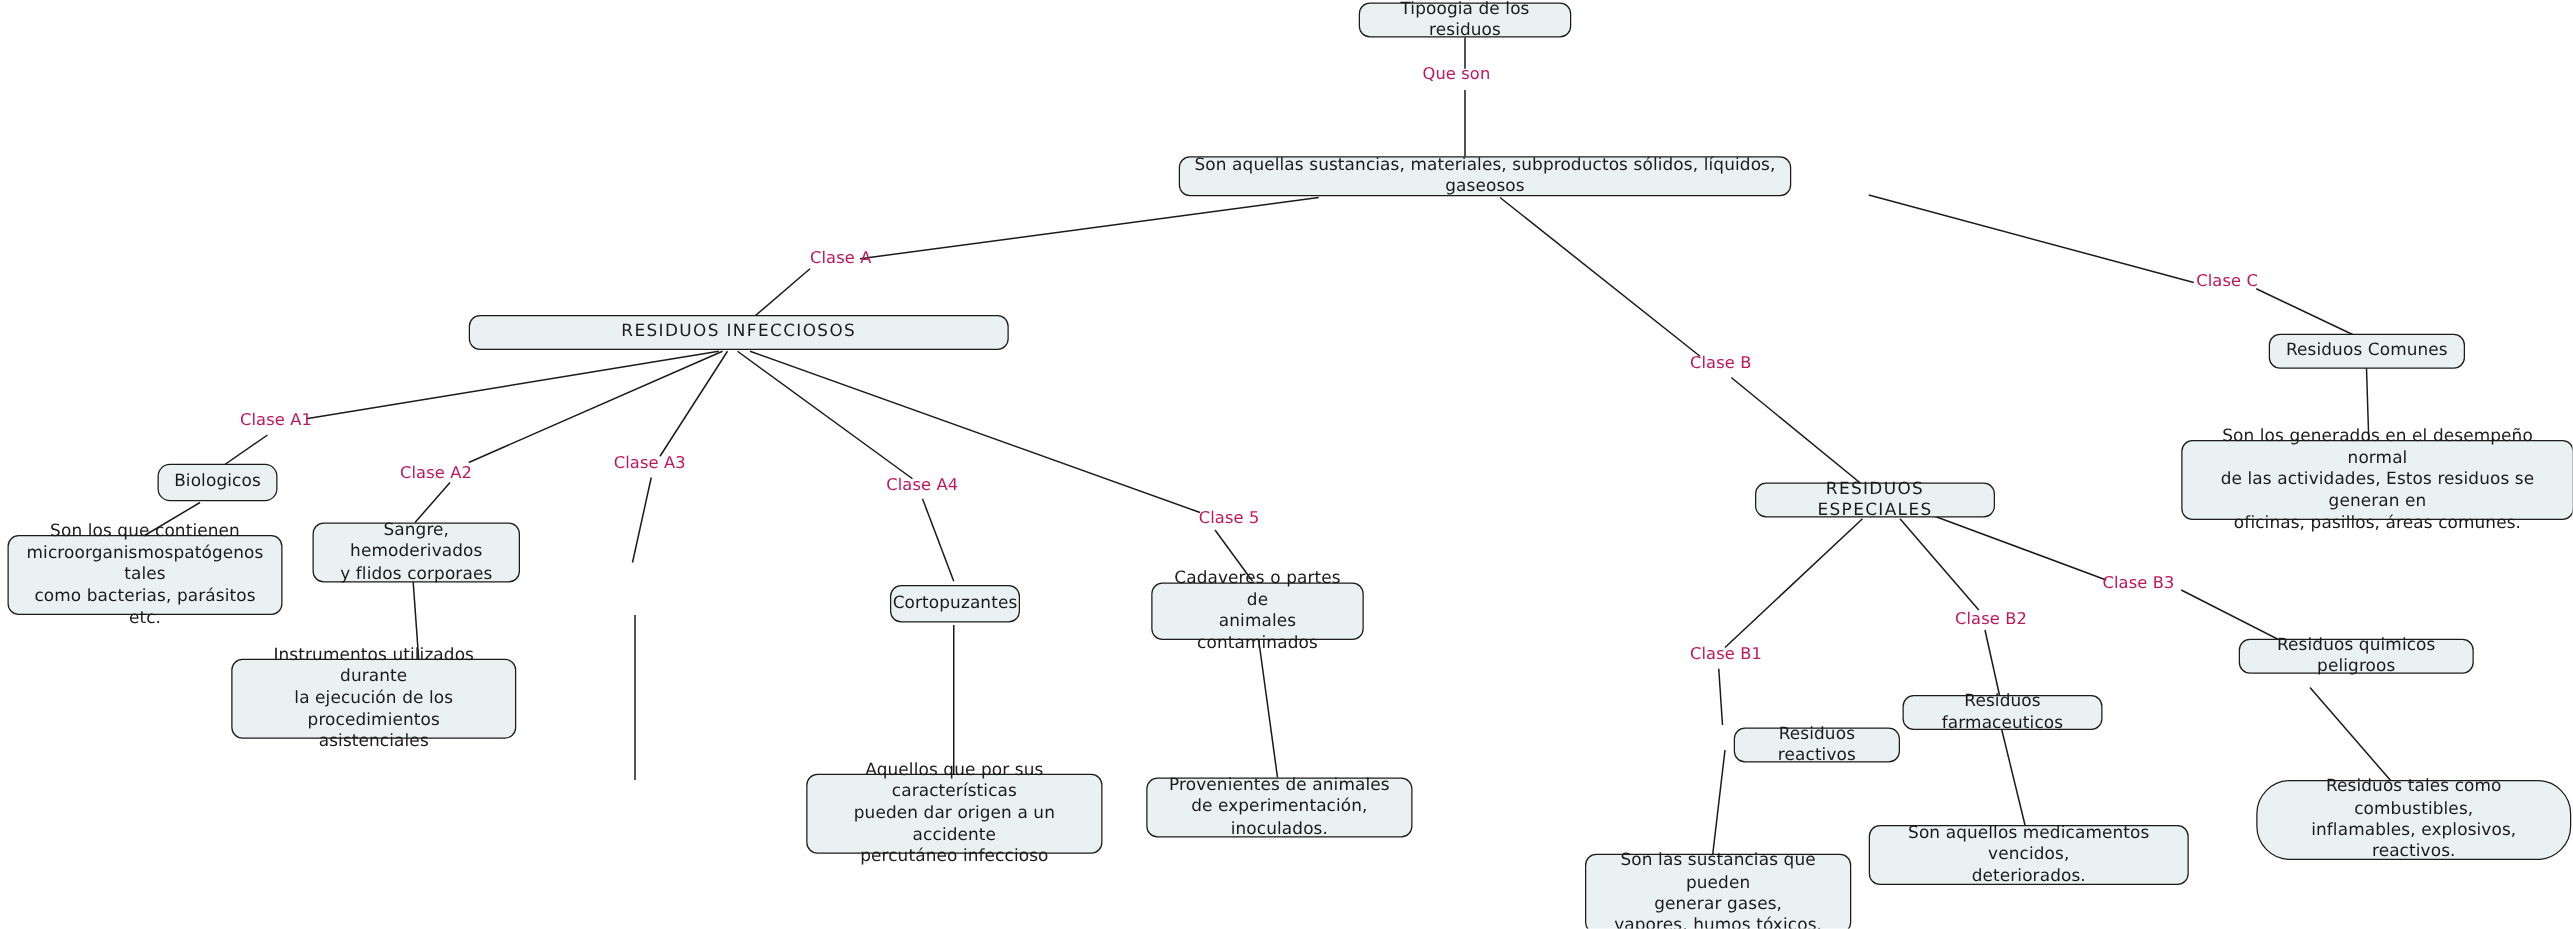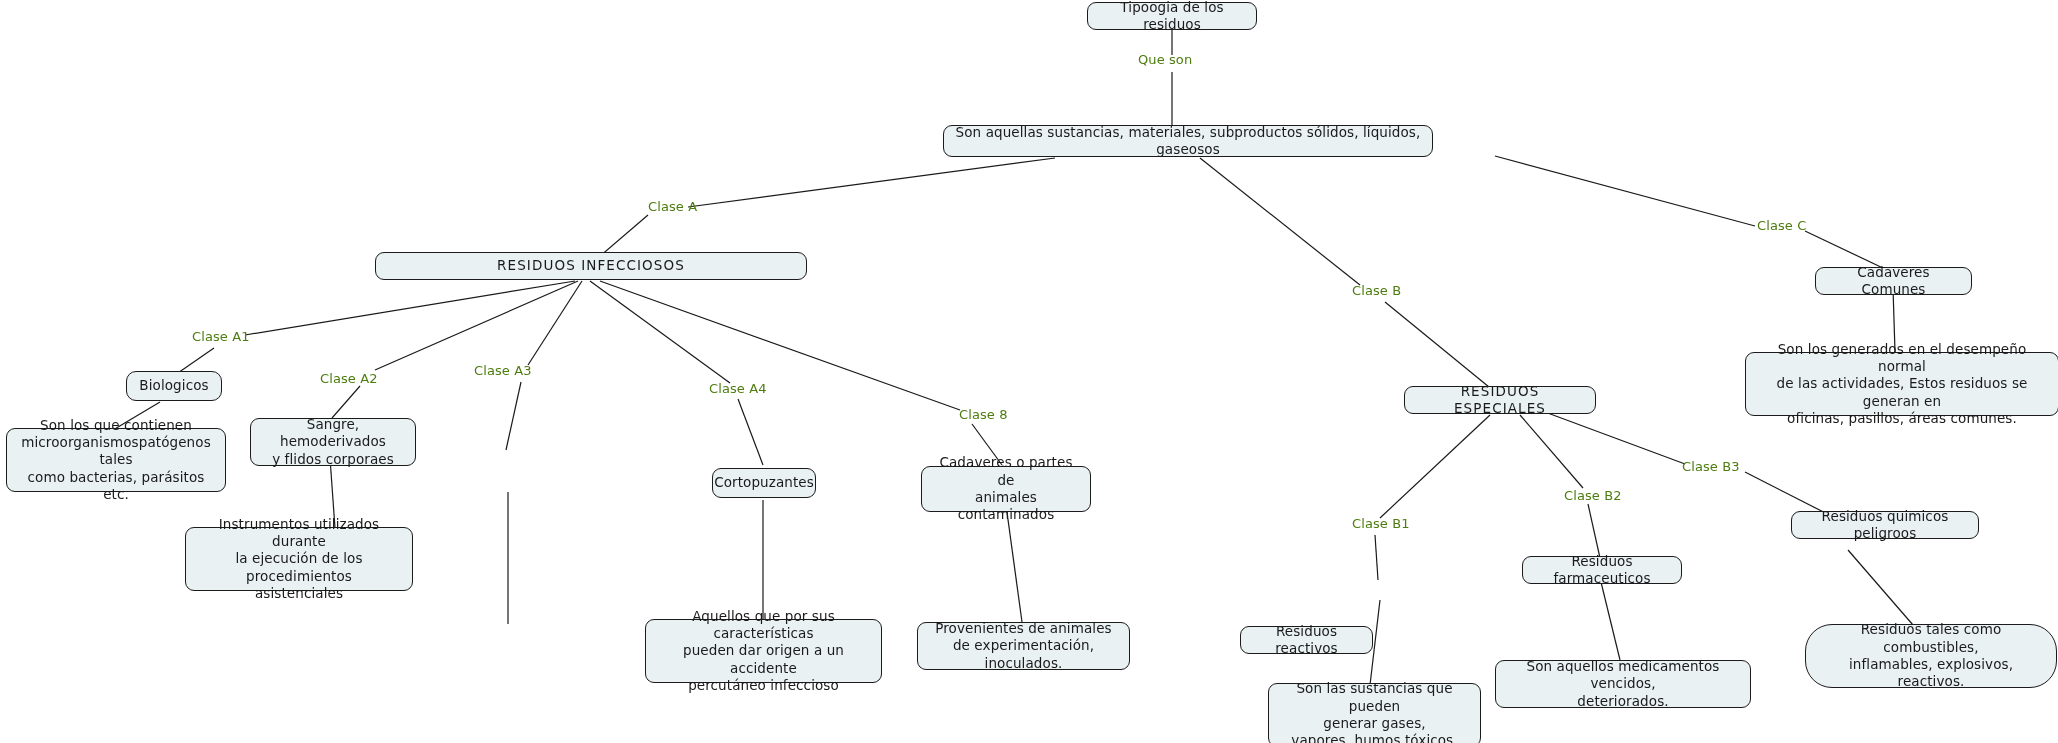--- a/index.html
+++ b/index.html
@@ -40,21 +40,21 @@
     padding: 3px 9px;
     white-space: pre-line;
     letter-spacing: .1px;
   }
   .node.wide-title {
     letter-spacing: 1.1px;
     font-size: 13.5px;
   }
   .link-label {
     position: absolute;
-    color: #4d7c0f;
+    color: #be185d;
     font-size: 13px;
     white-space: nowrap;
     background: transparent;
     letter-spacing: .1px;
   }
 </style>
 </head>
 <body>
 
 <div id="canvas">
@@ -151,60 +151,60 @@
 percutáneo infeccioso</div>
 
   <div class="node" style="left:917px; top:622px; width:213px; height:48px;">Provenientes de animales
 de experimentación, inoculados.</div>
 
   <div class="node" style="left:921px; top:466px; width:170px; height:46px;">Cadaveres o partes de
 animales contaminados</div>
 
   <div class="node wide-title" style="left:1404px; top:386px; width:192px; height:28px;">RESIDUOS ESPECIALES</div>
 
-  <div class="node" style="left:1240px; top:582px; width:133px; height:28px;margin-top:44px;">Residuos reactivos</div>
+  <div class="node" style="left:1387px; top:582px; width:133px; height:28px;">Residuos reactivos</div>
 
   <div class="node" style="left:1268px; top:683px; width:213px; height:64px;">Son las sustancias que pueden
 generar gases,
 vapores, humos tóxicos.</div>
 
   <div class="node" style="left:1522px; top:556px; width:160px; height:28px;">Residuos farmaceuticos</div>
 
   <div class="node" style="left:1495px; top:660px; width:256px; height:48px;">Son aquellos medicamentos vencidos,
 deteriorados.</div>
 
   <div class="node" style="left:1791px; top:511px; width:188px; height:28px;">Residuos quimicos peligroos</div>
 
   <div class="node" style="left:1805px; top:624px; width:252px; height:64px;border-radius:27px;">Residuos  tales como combustibles,
 inflamables, explosivos,
 reactivos.</div>
 
-  <div class="node" style="left:1815px; top:267px; width:157px; height:28px;">Cadaveres Comunes</div>
+  <div class="node" style="left:1815px; top:267px; width:157px; height:28px;">Residuos Comunes</div>
 
   <div class="node" style="left:1745px; top:352px; width:314px; height:64px;">Son los generados en el desempeño normal
 de las actividades, Estos residuos se generan en
 oficinas, pasillos, áreas comunes.</div>
 
   <div class="link-label" style="left:1138px; top:52px;">Que son</div>
 
   <div class="link-label" style="left:648px; top:199px;">Clase A</div>
 
   <div class="link-label" style="left:1352px; top:283px;">Clase B</div>
 
   <div class="link-label" style="left:1757px; top:218px;">Clase C</div>
 
   <div class="link-label" style="left:192px; top:329px;">Clase A1</div>
 
   <div class="link-label" style="left:320px; top:371px;">Clase A2</div>
 
-  <div class="link-label" style="left:474px; top:363px;">Clase A3</div>
+  <div class="link-label" style="left:491px; top:363px;">Clase A3</div>
 
   <div class="link-label" style="left:709px; top:381px;">Clase A4</div>
 
-  <div class="link-label" style="left:959px; top:407px;">Clase 8</div>
+  <div class="link-label" style="left:959px; top:407px;">Clase 5</div>
 
   <div class="link-label" style="left:1352px; top:516px;">Clase B1</div>
 
   <div class="link-label" style="left:1564px; top:488px;">Clase B2</div>
 
   <div class="link-label" style="left:1682px; top:459px;">Clase  B3</div>
 
 </div>
 
 </body></html>

